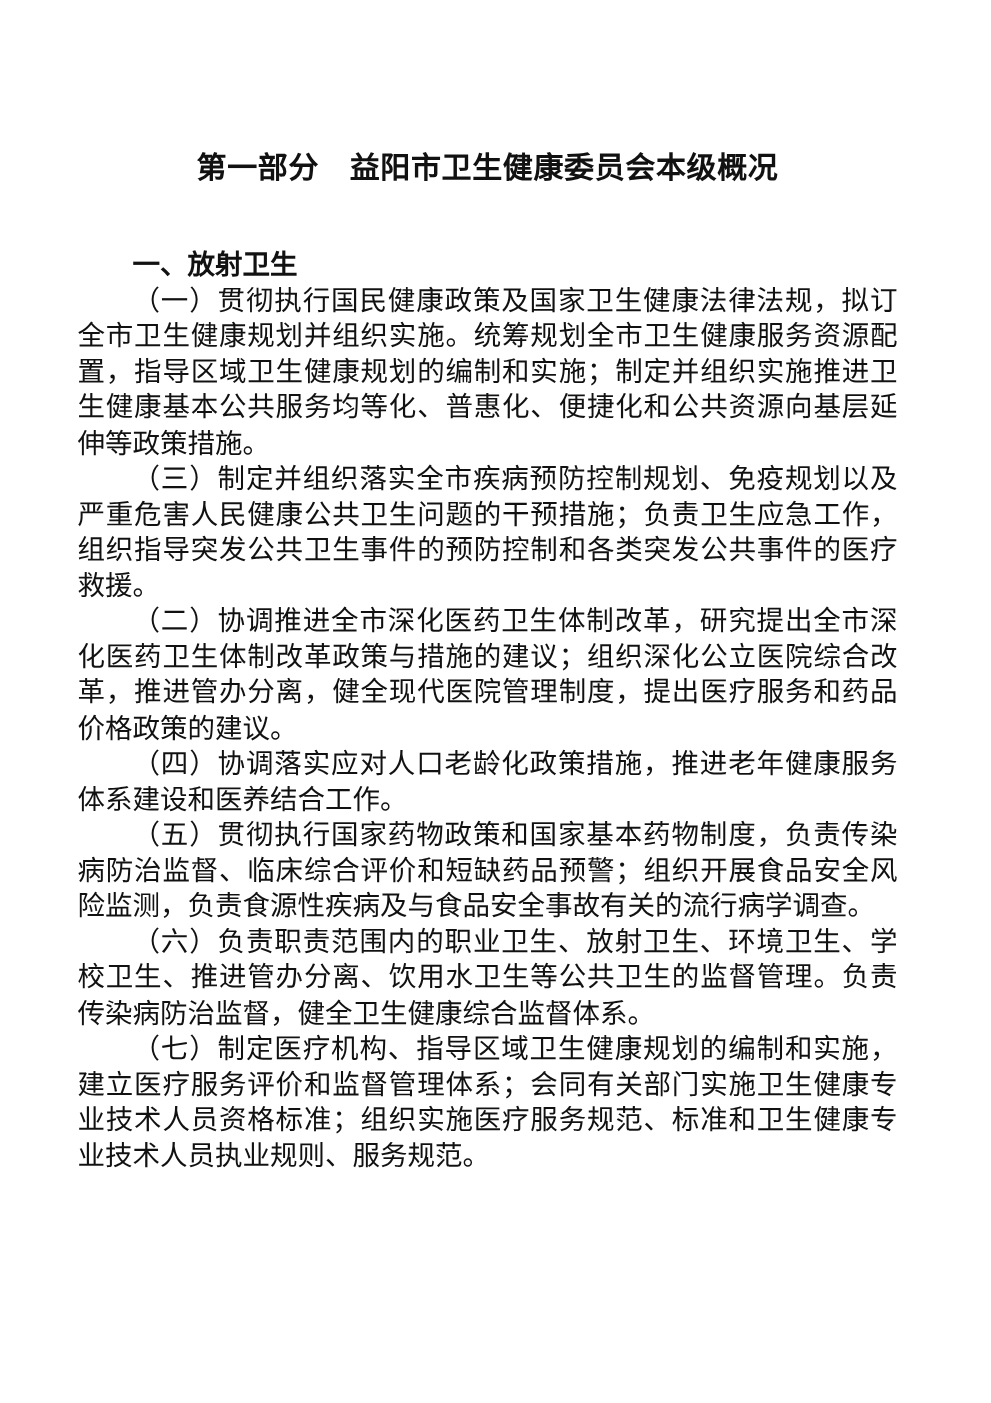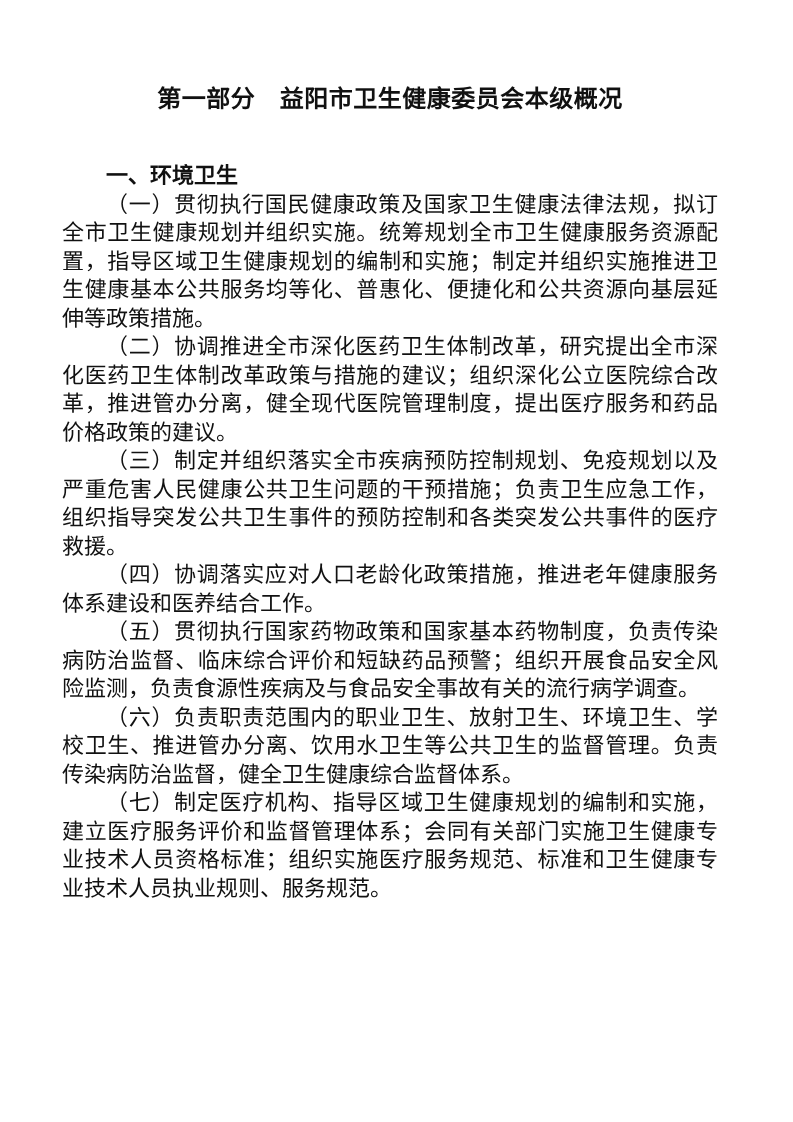--- a/index.html
+++ b/index.html
@@ -15,21 +15,21 @@
     overflow: hidden;
     font-family: "Liberation Serif", "DejaVu Serif", serif;
     color: #111111;
   }
   .content {
     padding-left: 62px;
     padding-right: 75px;
   }
   .doc-title {
     margin: 0;
-    padding-top: 84px;
+    padding-top: 120px;
     text-align: center;
     font-size: 24px;
     line-height: 30px;
     font-weight: bold;
     letter-spacing: 0.5px;
     white-space: pre;
   }
   .section-heading {
     margin: 0;
     margin-top: 48px;
@@ -46,22 +46,22 @@
     text-justify: inter-ideograph;
     text-indent: 2em;
   }
 </style>
 </head>
 <body>
 
 <div class="page">
   <div class="content">
     <h1 class="doc-title">第一部分　益阳市卫生健康委员会本级概况</h1>
-    <h2 class="section-heading">一、环境卫生</h2>
+    <h2 class="section-heading">一、放射卫生</h2>
     <p class="body-paragraph">（一）贯彻执行国民健康政策及国家卫生健康法律法规，拟订全市卫生健康规划并组织实施。统筹规划全市卫生健康服务资源配置，指导区域卫生健康规划的编制和实施；制定并组织实施推进卫生健康基本公共服务均等化、普惠化、便捷化和公共资源向基层延伸等政策措施。</p>
+    <p class="body-paragraph">（三）制定并组织落实全市疾病预防控制规划、免疫规划以及严重危害人民健康公共卫生问题的干预措施；负责卫生应急工作，组织指导突发公共卫生事件的预防控制和各类突发公共事件的医疗救援。</p>
     <p class="body-paragraph">（二）协调推进全市深化医药卫生体制改革，研究提出全市深化医药卫生体制改革政策与措施的建议；组织深化公立医院综合改革，推进管办分离，健全现代医院管理制度，提出医疗服务和药品价格政策的建议。</p>
-    <p class="body-paragraph">（三）制定并组织落实全市疾病预防控制规划、免疫规划以及严重危害人民健康公共卫生问题的干预措施；负责卫生应急工作，组织指导突发公共卫生事件的预防控制和各类突发公共事件的医疗救援。</p>
     <p class="body-paragraph">（四）协调落实应对人口老龄化政策措施，推进老年健康服务体系建设和医养结合工作。</p>
     <p class="body-paragraph">（五）贯彻执行国家药物政策和国家基本药物制度，负责传染病防治监督、临床综合评价和短缺药品预警；组织开展食品安全风险监测，负责食源性疾病及与食品安全事故有关的流行病学调查。</p>
     <p class="body-paragraph">（六）负责职责范围内的职业卫生、放射卫生、环境卫生、学校卫生、推进管办分离、饮用水卫生等公共卫生的监督管理。负责传染病防治监督，健全卫生健康综合监督体系。</p>
     <p class="body-paragraph">（七）制定医疗机构、指导区域卫生健康规划的编制和实施，建立医疗服务评价和监督管理体系；会同有关部门实施卫生健康专业技术人员资格标准；组织实施医疗服务规范、标准和卫生健康专业技术人员执业规则、服务规范。</p>
   </div>
 </div>
 
 </body></html>

